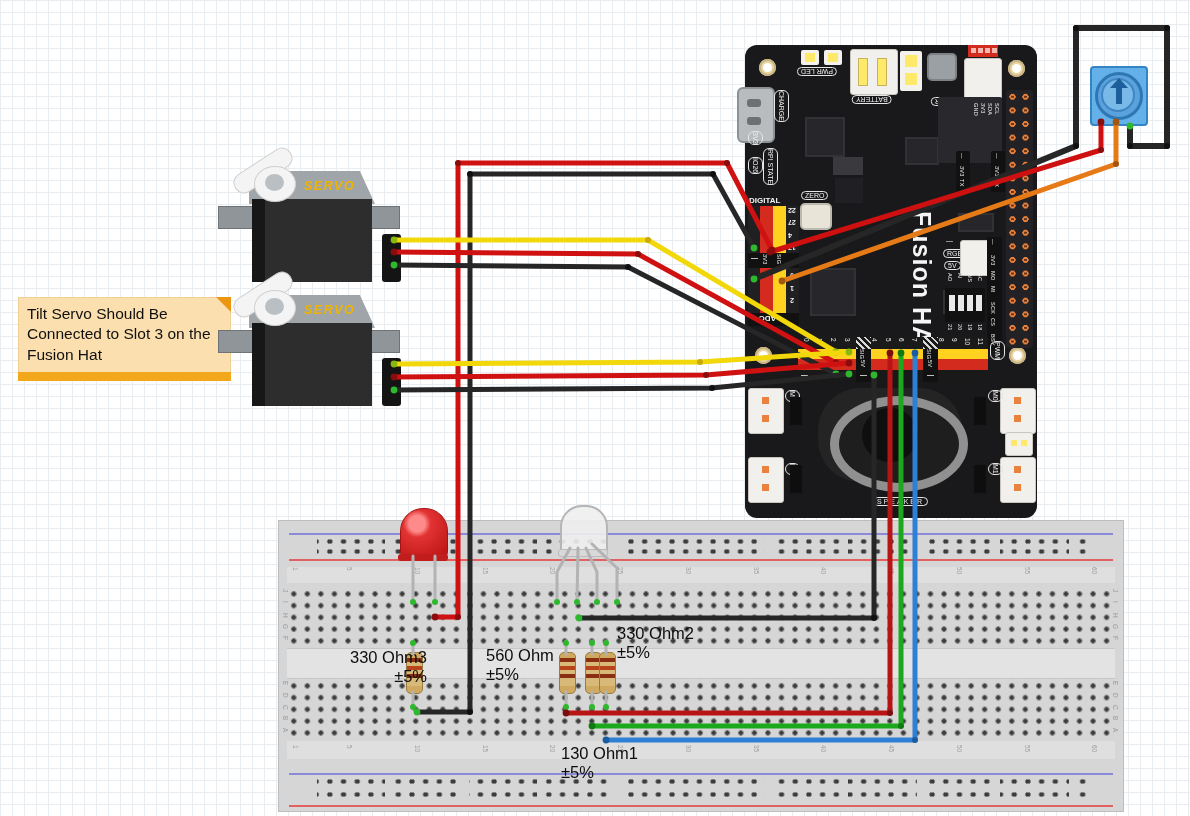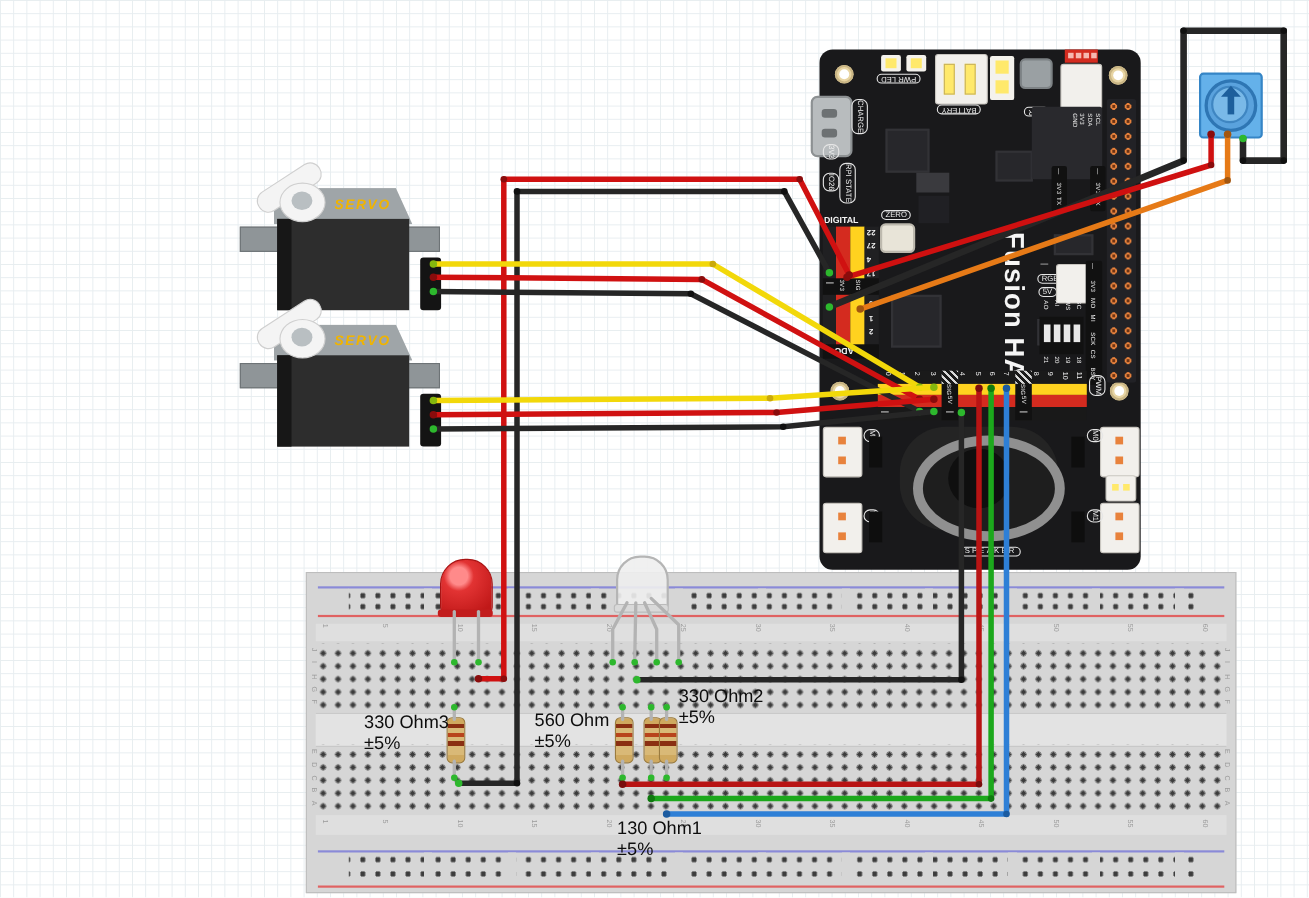--- a/index.html
+++ b/index.html
@@ -143,20 +143,23 @@
       <span class="abs vr bbl" style="left: 609.2px; top: 46px;">45</span>
       <span class="abs vr bbl" style="left: 609.2px; top: 224px;">45</span>
       <span class="abs vr bbl" style="left: 676.95px; top: 46px;">50</span>
       <span class="abs vr bbl" style="left: 676.95px; top: 224px;">50</span>
       <span class="abs vr bbl" style="left: 744.7px; top: 46px;">55</span>
       <span class="abs vr bbl" style="left: 744.7px; top: 224px;">55</span>
       <span class="abs vr bbl" style="left: 812.45px; top: 46px;">60</span>
       <span class="abs vr bbl" style="left: 812.45px; top: 224px;">60</span>
     </div>
 
+  <div class="abs note" style="left:18px;top:297px;">
+    <span>Tilt Servo Should Be Connected to Slot 3 on the Fusion Hat</span>
+  </div>
 
   <div class="abs servo" style="left:218px;top:158px;">
     <div class="abs tabL"></div>
     <div class="abs tabR"></div>
     <div class="abs top"></div>
     <div class="abs body"></div>
     <div class="abs stripe"></div>
     <div class="abs arm"></div>
     <div class="abs hub"></div>
     <div class="abs hubIn"></div>
@@ -373,21 +376,21 @@
   <div class="abs" style="left:558px;top:503px;width:50px;height:60px;">
     <div class="abs rgb-bulb" style="left:2px;top:2px;"></div>
     <div class="abs rgb-base" style="left:0px;top:46px;"></div>
   </div>
 
   <div class="abs rbody" style="left:406px;top:652px;"></div>
   <div class="abs rbody" style="left:559px;top:652px;"></div>
   <div class="abs rbody" style="left:585px;top:652px;"></div>
   <div class="abs rbody" style="left:599px;top:652px;"></div>
 
-  <div class="abs rlabel" style="left:331px;top:648px;">
+  <div class="abs rlabel" style="left:350px;top:648px;text-align:right;">
     <span>330 Ohm3</span><br>
     <span>±5%</span>
   </div>
   <div class="abs rlabel" style="left:486px;top:646px;">
     <span>560 Ohm</span><br>
     <span>±5%</span>
   </div>
   <div class="abs rlabel" style="left:617px;top:624px;">
     <span>330 Ohm2</span><br>
     <span>±5%</span>

